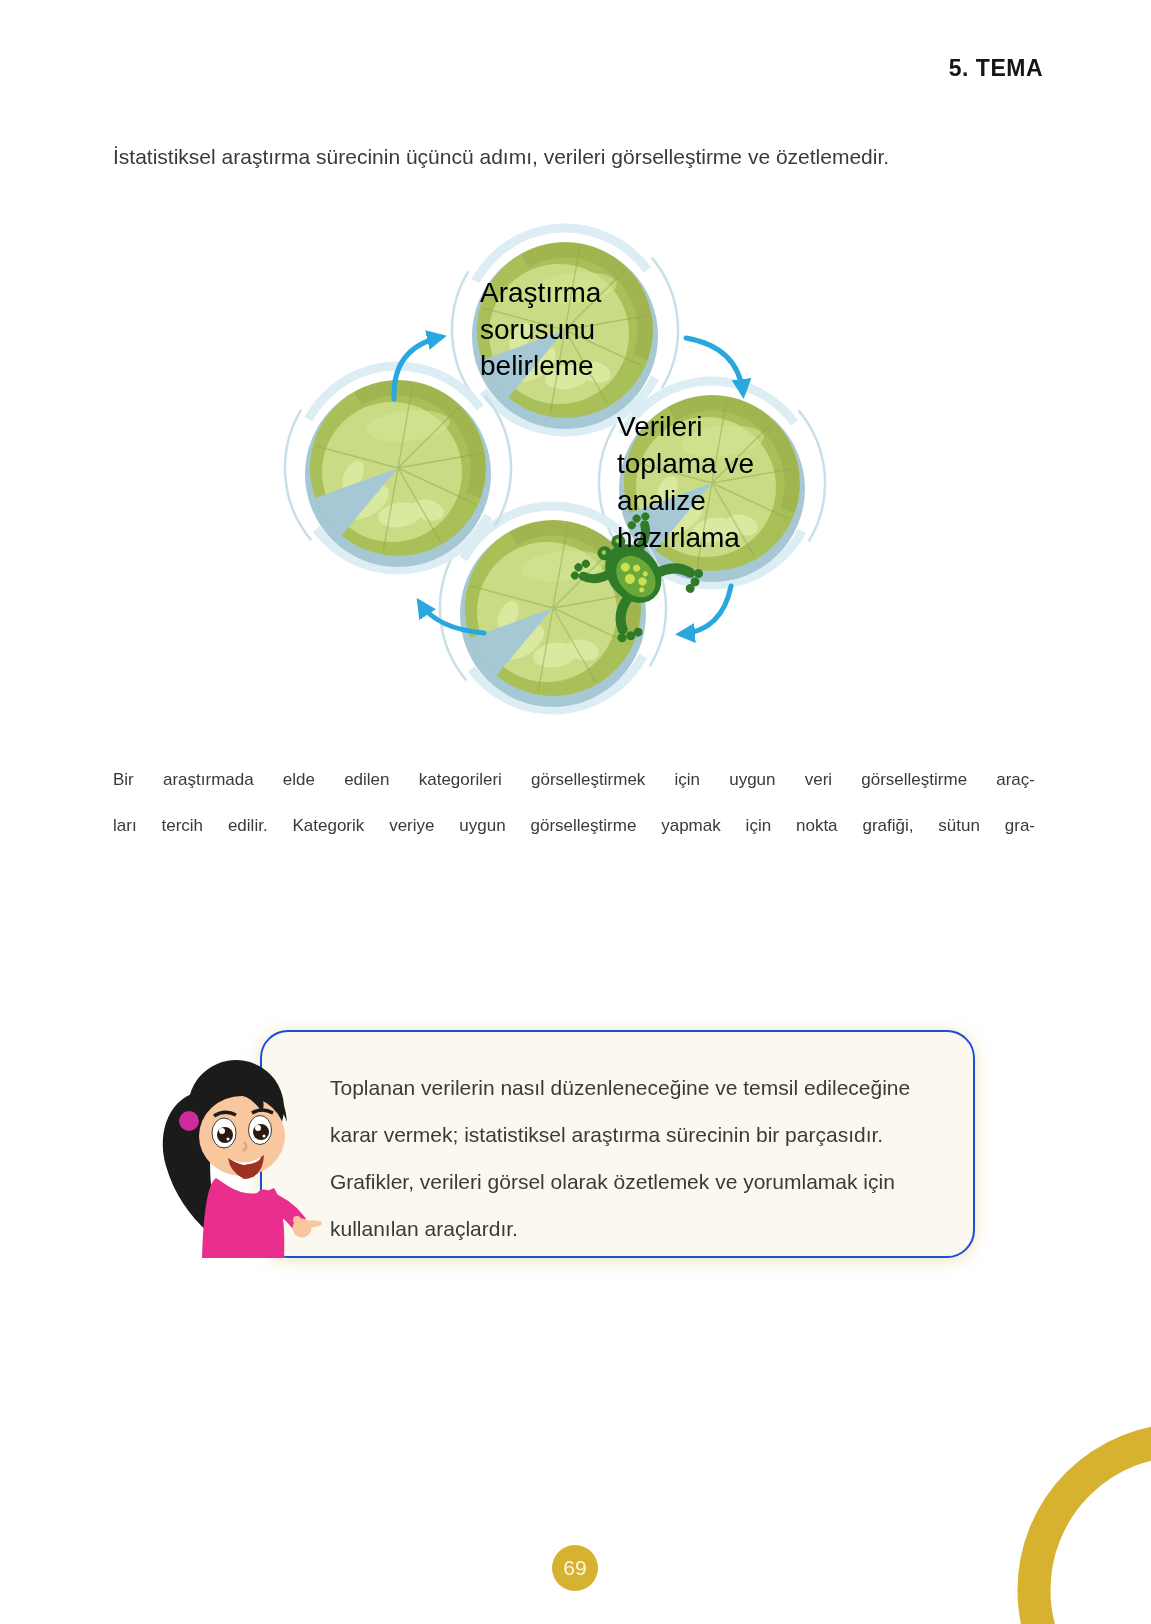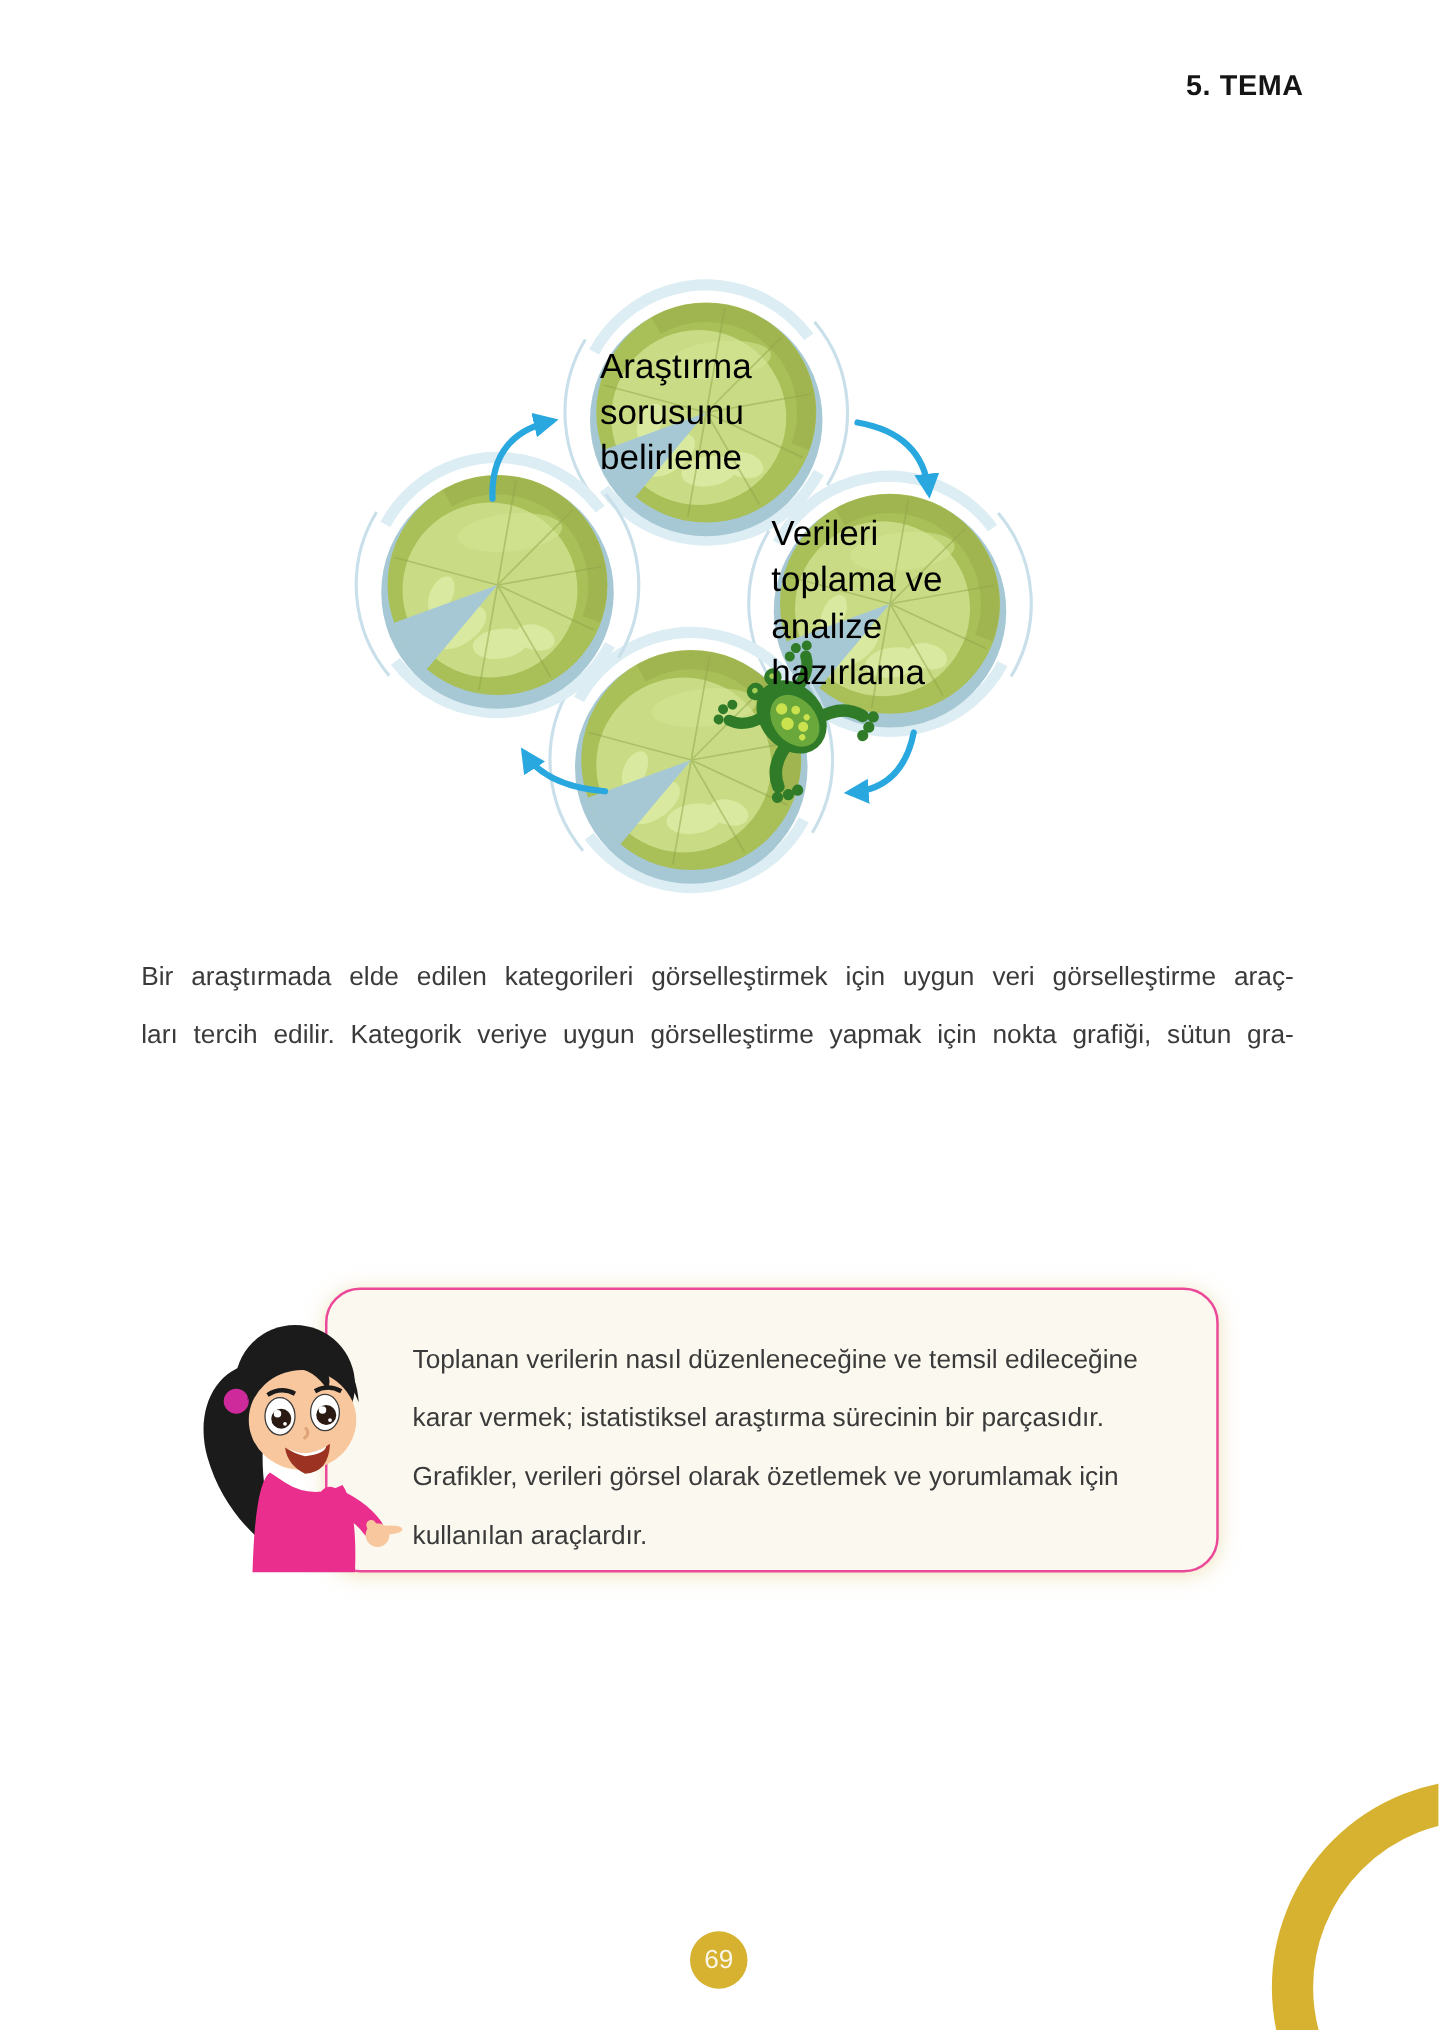--- a/index.html
+++ b/index.html
@@ -7,40 +7,41 @@
         font-family:"Liberation Sans",sans-serif;color:#3a3a3a;border-radius:13px;}
   .theme-header{position:absolute;top:55px;right:108px;font-size:23px;font-weight:bold;color:#151515;letter-spacing:.5px;}
   .intro{position:absolute;left:113px;top:141px;width:950px;font-size:21px;line-height:31px;color:#3a3a3a;}
   .diagram{position:absolute;left:250px;top:210px;}
   .pad-label{position:absolute;display:flex;align-items:center;justify-content:center;
              text-align:left;font-size:28px;line-height:1.32;color:#000000;z-index:2;}
   #lbl-top{left:480px;top:282px;width:170px;height:96px;}
   #lbl-right{left:617px;top:435px;width:190px;height:96px;}
   #lbl-bottom{left:462px;top:560px;width:180px;height:96px;}
   #lbl-left{left:313px;top:420px;width:170px;height:96px;}
-  .bodypara{position:absolute;left:113px;top:770px;width:922px;font-size:21px;color:#3a3a3a;}
+  .bodypara{position:absolute;left:113px;top:770px;width:922px;font-size:17px;color:#3a3a3a;}
   .bodypara .line{height:46px;}
   .bodypara .line.just{text-align:justify;text-align-last:justify;}
   .infobox{position:absolute;left:260px;top:1030px;width:715px;height:228px;box-sizing:border-box;
-           background:#fbf8ef;border:2px solid #ec4899;border-radius:28px;
+           background:#fbf8ef;border:2px solid #1d4ed8;border-radius:28px;
            box-shadow:0 2px 16px rgba(222,198,120,.5);padding:44px 20px 0 68px;z-index:1;}
   .infobox .line{font-size:21px;color:#3a3a3a;height:47px;}
   .girl{position:absolute;left:132px;top:1036px;z-index:3;}
   .badge{position:absolute;left:552px;top:1545px;width:46px;height:46px;border-radius:50%;
          background:#d7b230;color:#faf6ea;font-size:21px;font-weight:normal;
          display:flex;align-items:center;justify-content:center;}
   .goldarc{position:absolute;left:1000px;top:1380px;}
 </style>
 </head>
 <body>
 
 <div class="page">
 
   <div class="theme-header">5. TEMA</div>
 
+  <div class="intro">İstatistiksel araştırma sürecinin üçüncü adımı, verileri görselleştirme ve özetlemedir.</div>
 
   <svg class="diagram" width="610" height="515" viewBox="250 210 610 515" xmlns="http://www.w3.org/2000/svg">
     <defs>
       <marker id="ah" viewBox="0 0 10 10" refX="7" refY="5" markerWidth="4" markerHeight="4" orient="auto">
         <path d="M0 0 L10 5 L0 10 Z" fill="#29a8e0"></path>
       </marker>
       <g id="pad">
         <circle r="102" fill="none" stroke="#dcedf3" stroke-width="9" stroke-dasharray="205 116" transform="rotate(28)"></circle>
         <circle r="113" fill="none" stroke="#c9e0ea" stroke-width="2.5" stroke-dasharray="140 215" transform="rotate(-40)"></circle>
         <circle cx="0" cy="6" r="93" fill="#a6c8d5"></circle>

